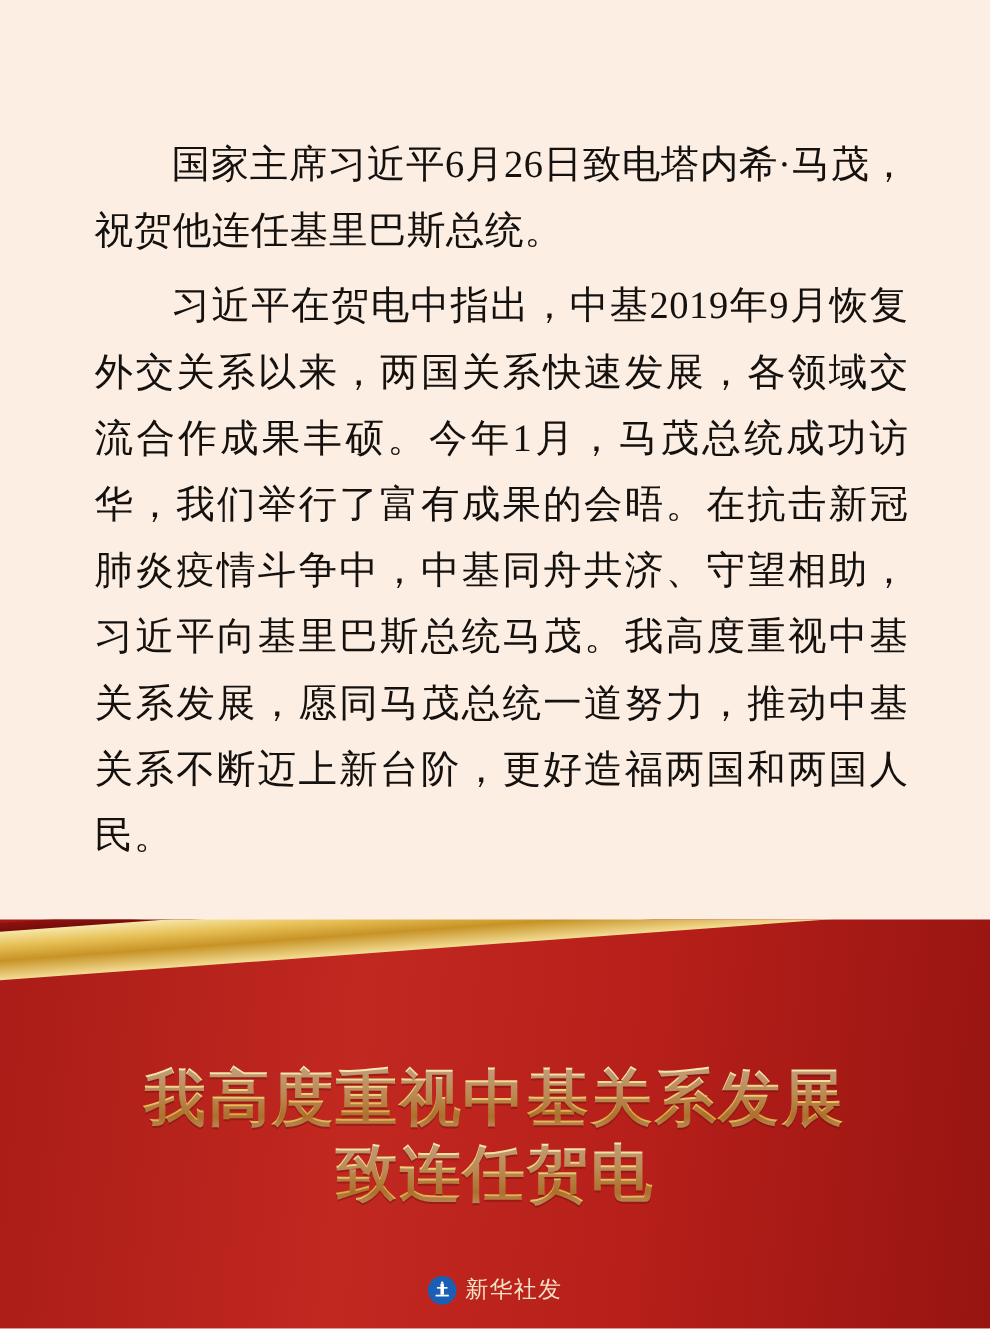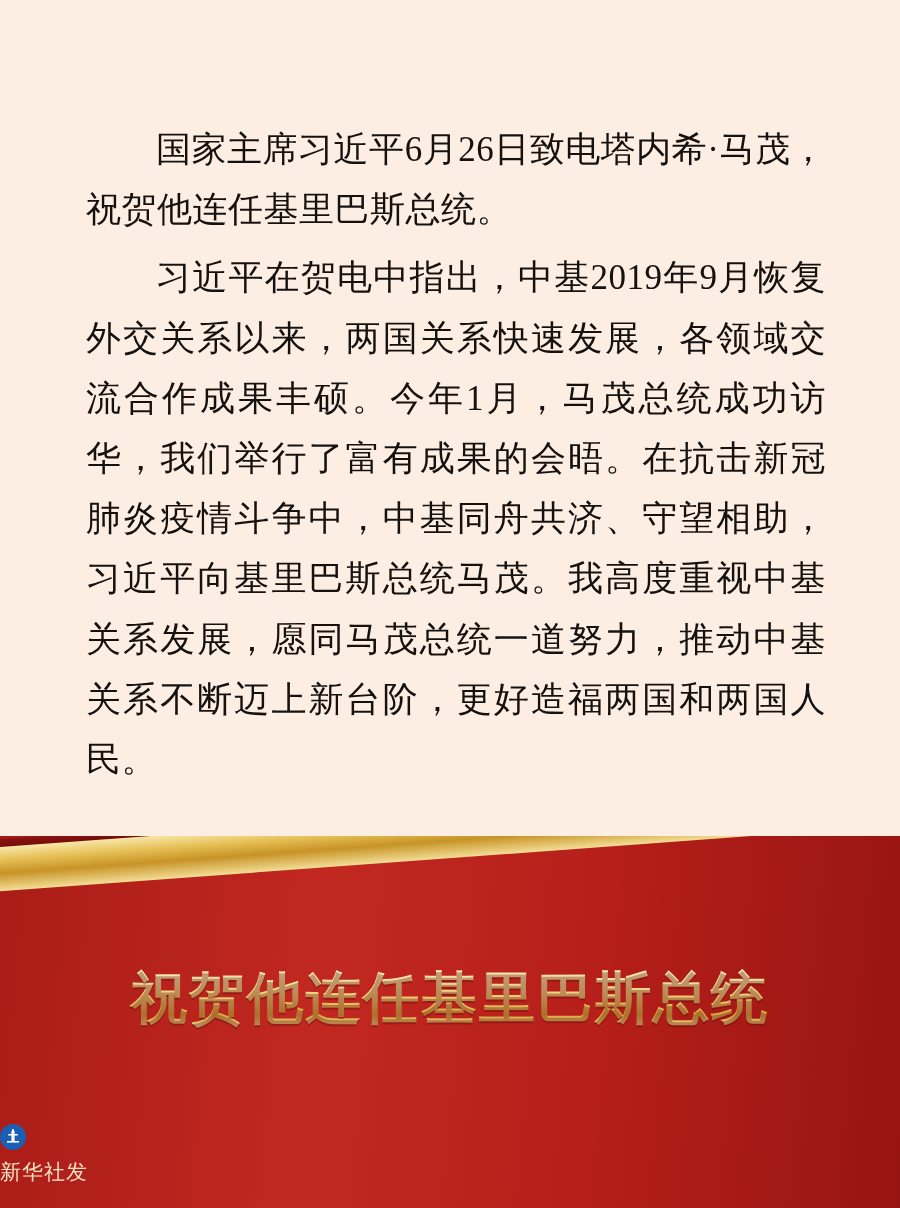--- a/index.html
+++ b/index.html
@@ -120,25 +120,24 @@
     text-shadow: 0 2px 0 rgba(90,12,8,0.35);
   }
 
   
   .credit {
     position: absolute;
     left: 0;
     bottom: 22px;
     width: 900px;
     display: flex;
-    align-items: flex-start;
+    align-items: flex-end;
     justify-content: center;
     gap: 8px;
     z-index: 6;
-    flex-direction: column;
   }
   .credit-logo {
     width: 26px;
     height: 26px;
     border-radius: 50%;
     background: #1a5fb4;
     display: flex;
     align-items: center;
     justify-content: center;
   }
@@ -161,21 +160,22 @@
       <p>习近平在贺电中指出，中基2019年9月恢复外交关系以来，两国关系快速发展，各领域交流合作成果丰硕。今年1月，马茂总统成功访华，我们举行了富有成果的会晤。在抗击新冠肺炎疫情斗争中，中基同舟共济、守望相助，习近平向基里巴斯总统马茂。我高度重视中基关系发展，愿同马茂总统一道努力，推动中基关系不断迈上新台阶，更好造福两国和两国人民。</p>
     </div>
 
     <div class="bottom-block">
       <div class="red-shape"></div>
       <div class="dark-wedge"></div>
       <div class="gold-band2"></div>
       <div class="gold-band"></div>
 
       <div class="headline">
-        <span class="line">祝贺他连任基里巴斯总统</span>
+        <span class="line">我高度重视中基关系发展</span>
+        <span class="line">致连任贺电</span>
       </div>
 
       <div class="credit">
         <span class="credit-logo">
           <svg width="18" height="18" viewBox="0 0 18 18" aria-hidden="true">
             <rect x="7.4" y="3" width="3.2" height="10" fill="#ffffff"></rect>
             <rect x="4.2" y="6" width="9.6" height="1.5" fill="#ffffff"></rect>
             <rect x="3" y="13" width="12" height="1.6" fill="#ffffff"></rect>
             <circle cx="9" cy="2.2" r="1.1" fill="#ffffff"></circle>
           </svg>

